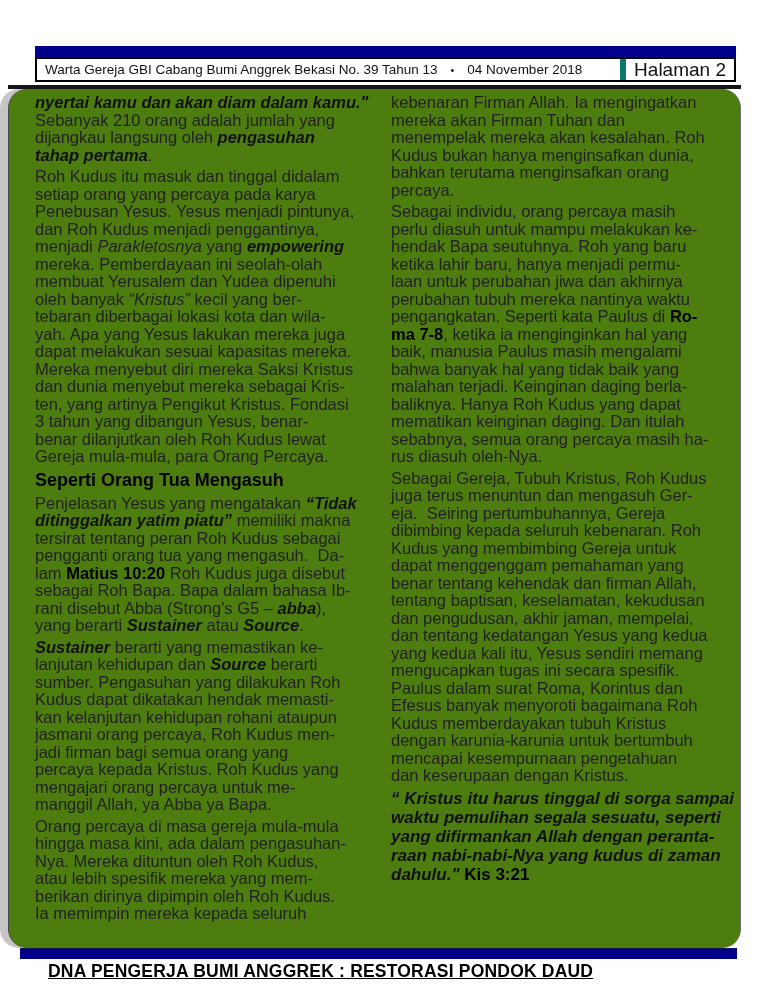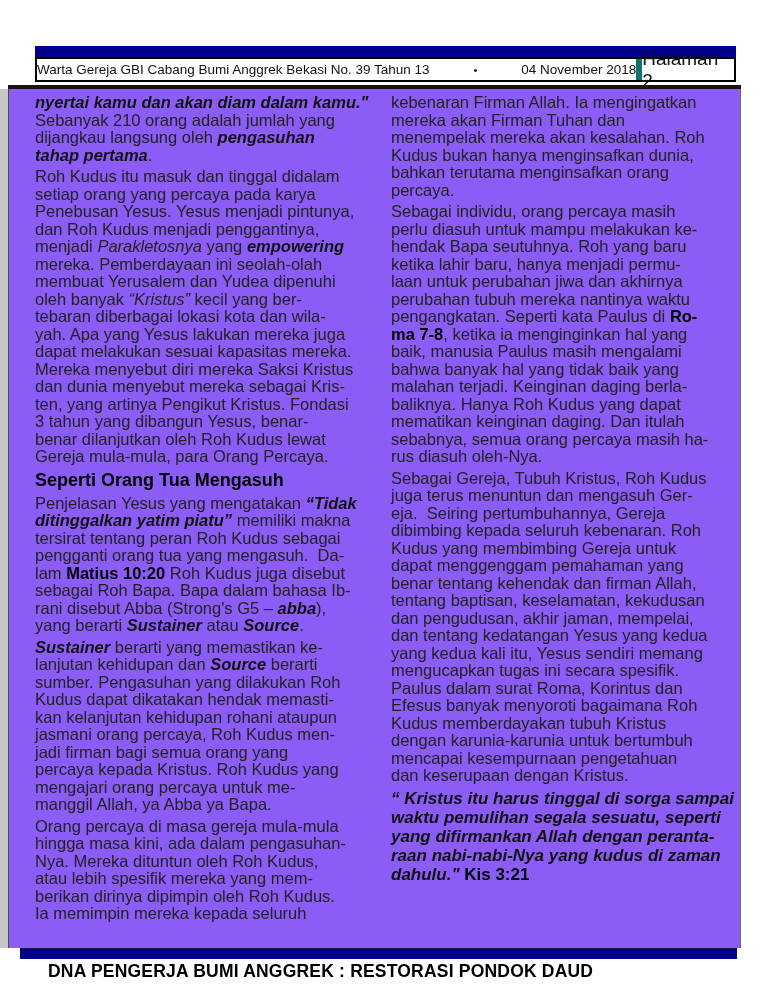--- a/index.html
+++ b/index.html
@@ -3,44 +3,44 @@
 <meta charset="utf-8">
 <style>
   html,body{margin:0;padding:0;background:#fff;}
   .page{position:relative;width:768px;height:1004px;background:#ffffff;overflow:hidden;
         font-family:"Liberation Sans",sans-serif;color:#222;}
   
   .header-bar{position:absolute;left:35px;top:46px;width:701px;height:11px;}
   .header-box{position:absolute;left:35px;top:57px;width:701px;height:25px;
               border:2px solid #000;box-sizing:border-box;background:#fff;
               display:flex;align-items:stretch;}
-  .header-title{flex:1;display:flex;align-items:center;
-                font-size:13.5px;color:#111;white-space:nowrap;gap:31px;}
+  .header-title{flex:1;display:flex;align-items:center;padding-left:8px;
+                font-size:13.5px;color:#111;white-space:nowrap;}
   .bullet{margin:0 13px;font-size:11px;}
   .header-page{width:100px;border-left:6px solid #0f766e;display:flex;align-items:center;
                justify-content:flex-end;padding-right:8px;font-size:19px;color:#111;}
   .header-rule{position:absolute;left:8px;top:85px;width:733px;height:4px;background:#141414;}
   
   .content{position:absolute;left:8px;top:89px;width:733px;height:859px;box-sizing:border-box;
            border-left:1.5px solid #4a4a4a;border-right:1.5px solid #6a6a7a;
-           background:#8b5cf6;display:flex;gap:23px;padding:5px 16px 0 26px;overflow:hidden;
-           box-shadow:-8px 0 0 rgba(128,128,128,0.45);}
+           background:#4d7c0f;display:flex;gap:23px;padding:5px 16px 0 26px;overflow:hidden;
+           box-shadow:-8px 0 0 rgba(128,128,128,0.45);border-radius:19px;}
   .col{width:333px;font-size:16.5px;line-height:17.5px;}
   .para{margin:0 0 4px 0;}
   .line{white-space:pre;}
   .heading{font-weight:bold;font-size:18px;line-height:21px;color:#000;margin:3px 0 4px 0;}
   .seg-r{}
   .seg-b{font-weight:bold;color:#000;text-align:right;}
   .seg-i{font-style:italic;margin-top:14px;}
   .seg-bi{font-weight:bold;font-style:italic;color:#111;}
   .quote{font-size:17px;line-height:19px;}
   
   .bottom-bar{position:absolute;left:20px;top:948px;width:717px;height:11px;border-top:1px solid #14145e;box-sizing:border-box;}
   .footer-text{position:absolute;left:48px;top:961px;font-weight:bold;font-size:17.5px;
-               color:#000;letter-spacing:0.2px;white-space:nowrap;}
+               color:#000;letter-spacing:0.2px;white-space:nowrap;text-decoration:underline;}
 </style>
 </head>
 <body>
 
 <div class="page">
 
   <div class="header">
     <div class="header-bar" style="background: rgb(0, 0, 139);"></div>
     <div class="header-box">
       <div class="header-title">

